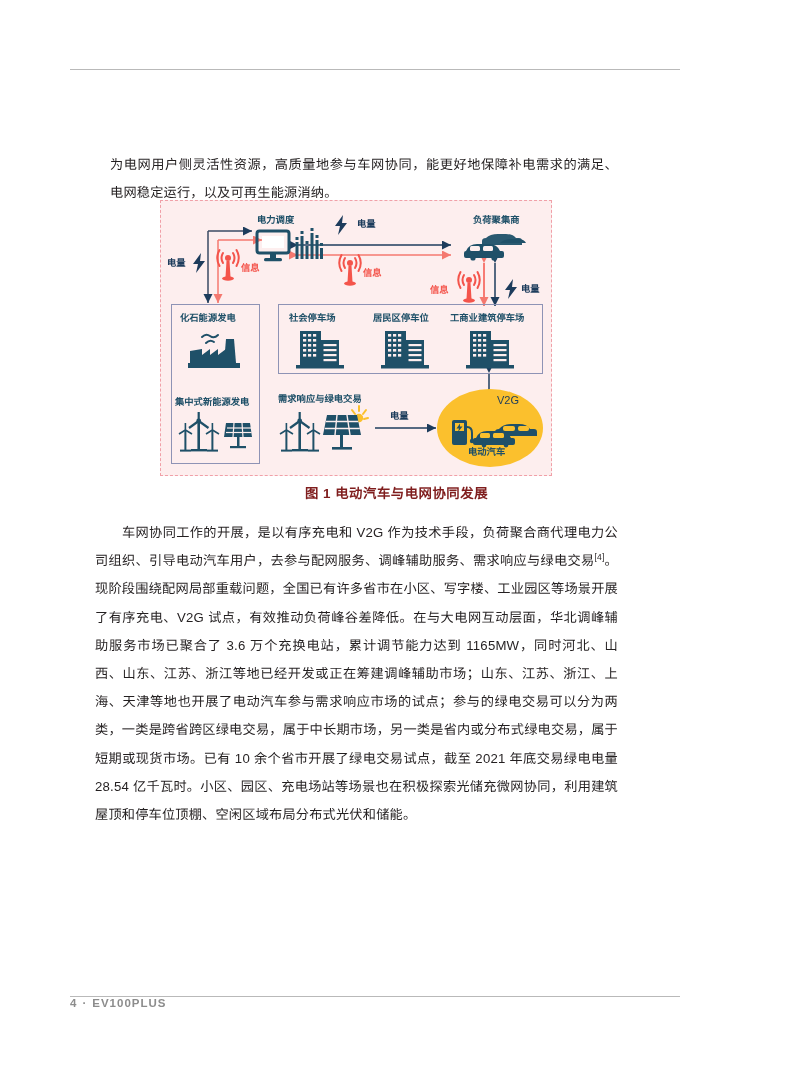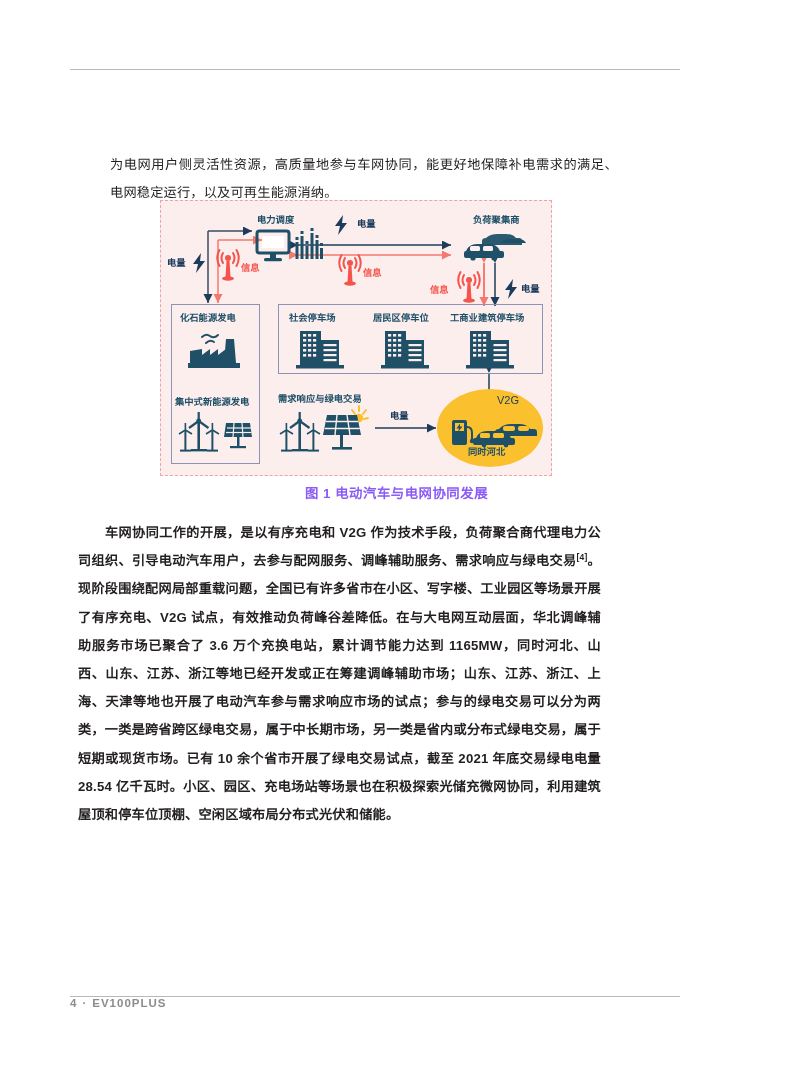--- a/index.html
+++ b/index.html
@@ -49,24 +49,23 @@
     text-justify: inter-ideograph;
     letter-spacing: 0.2px;
   }
   .para-intro {
     left: 110px;
     top: 140px;
     width: 508px;
     margin-top: 11px;
   }
   .para-main {
-    left: 78px;
+    left: 95px;
     top: 519px;
     width: 523px;
-    font-weight: bold;
   }
   .indent { padding-left: 27px; }
   sup.ref {
     font-size: 8.5px;
     vertical-align: super;
     line-height: 0;
   }
 
   
   .figure-wrap {
@@ -83,21 +82,21 @@
     box-sizing: border-box;
   }
   .fig-caption {
     position: absolute;
     left: 0;
     top: 482px;
     width: 793px;
     text-align: center;
     font-size: 13.4px;
     font-weight: 700;
-    color: #8b5cf6;
+    color: #7f1d1d;
     letter-spacing: 0.5px;
   }
 
   
   .dlabel {
     position: absolute;
     font-size: 9.3px;
     font-weight: 700;
     color: #1f5068;
     white-space: nowrap;
@@ -487,21 +486,21 @@
         </g>
         <g fill="#1f5068">
           <path d="M1,15 q3,-7 11,-7 h13 q8,0 11,7 h2 q2,0 2,2 v3 q0,2 -2,2 h-38 q-2,0 -2,-2 v-3 q0,-2 2,-2 z"></path>
           <rect x="5" y="10" width="10" height="5" rx="1.5" fill="#fbc02d"></rect>
           <rect x="18" y="10" width="11" height="5" rx="1.5" fill="#fbc02d"></rect>
           <circle cx="9" cy="22" r="2.4"></circle>
           <circle cx="31" cy="22" r="2.4"></circle>
         </g>
       </svg>
 
-      <div class="dlabel" style="left:307px; top:246px;">同时河北</div>
+      <div class="dlabel" style="left:307px; top:246px;">电动汽车</div>
 
     </div>
   </div>
 
   <div class="fig-caption">图 1  电动汽车与电网协同发展</div>
 
   <div class="para para-main">
     <span class="indent">车网协同工作的开展，是以有序充电和 V2G 作为技术手段，负荷聚合商代理电力公司组织、引导电动汽车用户，去参与配网服务、调峰辅助服务、需求响应与绿电交易</span><sup class="ref">[4]</sup><span>。现阶段围绕配网局部重载问题，全国已有许多省市在小区、写字楼、工业园区等场景开展了有序充电、V2G 试点，有效推动负荷峰谷差降低。在与大电网互动层面，华北调峰辅助服务市场已聚合了 3.6 万个充换电站，累计调节能力达到 1165MW，同时河北、山西、山东、江苏、浙江等地已经开发或正在筹建调峰辅助市场；山东、江苏、浙江、上海、天津等地也开展了电动汽车参与需求响应市场的试点；参与的绿电交易可以分为两类，一类是跨省跨区绿电交易，属于中长期市场，另一类是省内或分布式绿电交易，属于短期或现货市场。已有 10 余个省市开展了绿电交易试点，截至 2021 年底交易绿电电量 28.54 亿千瓦时。小区、园区、充电场站等场景也在积极探索光储充微网协同，利用建筑屋顶和停车位顶棚、空闲区域布局分布式光伏和储能。</span>
   </div>
 

